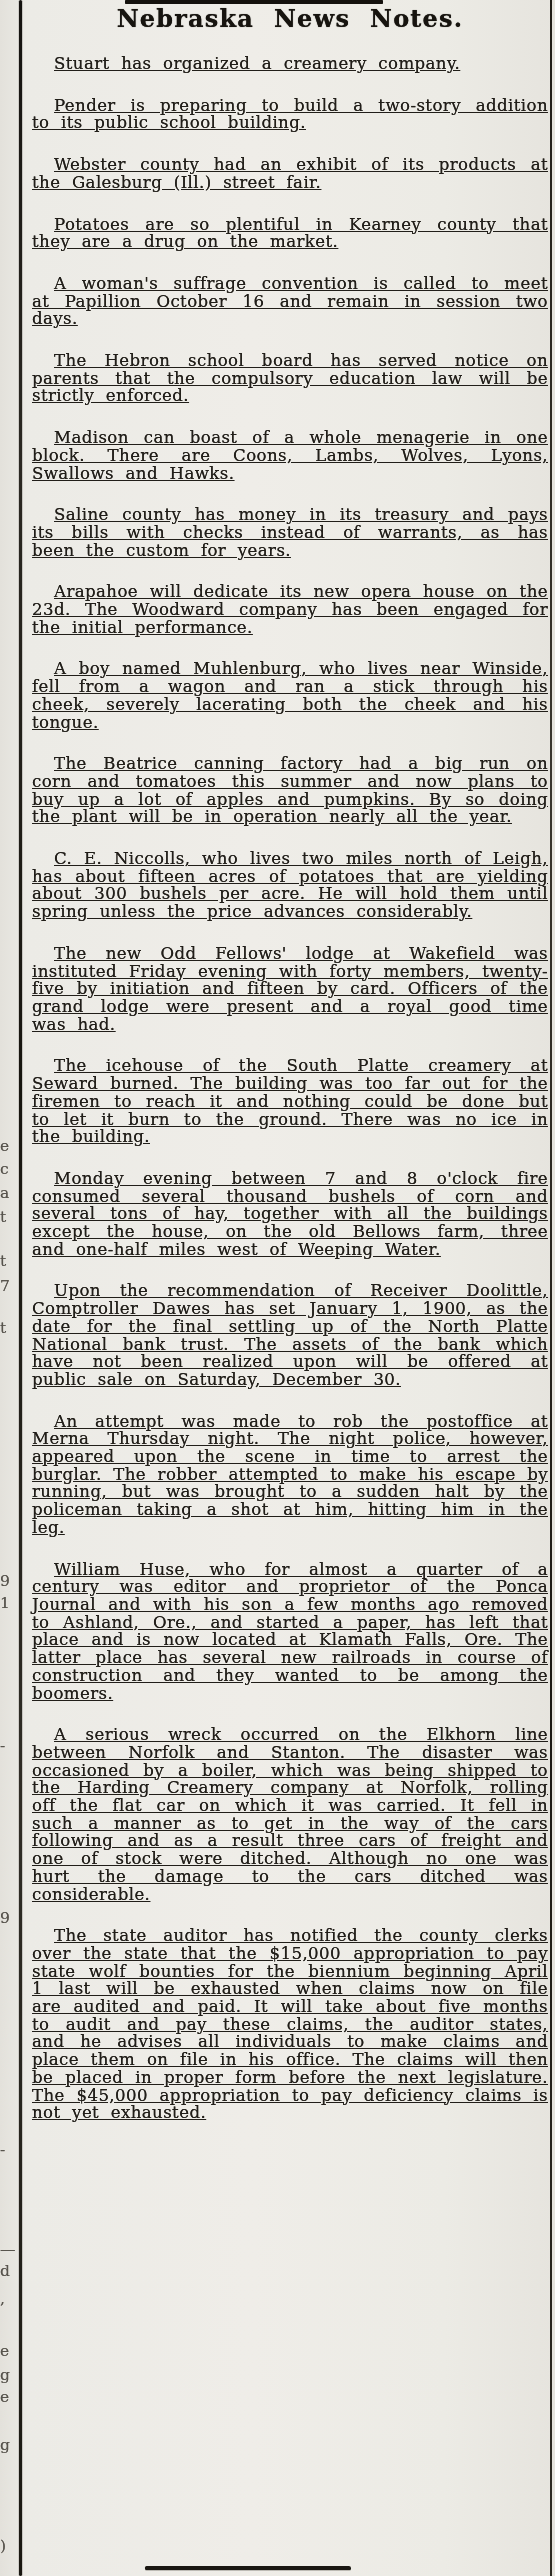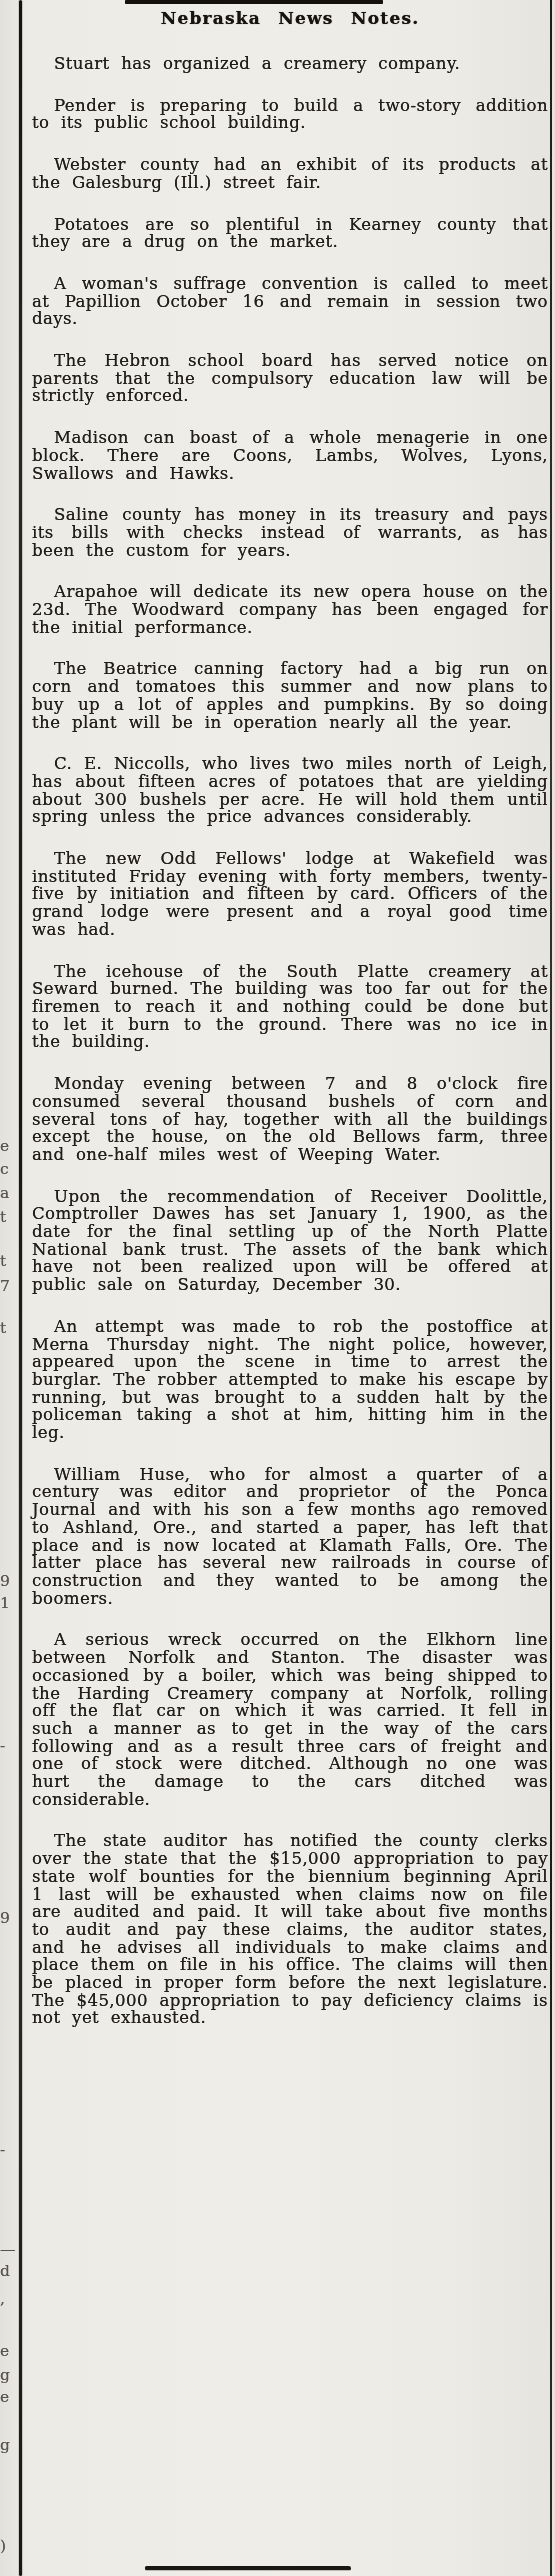--- a/index.html
+++ b/index.html
@@ -67,35 +67,36 @@
     top: 5.9px;
     width: 516px;
     color: #211e19;
     font-size: 16.6px;
     line-height: 17.7px;
     text-align: justify;
     letter-spacing: 0.4px;
     word-spacing: 5.9px;
   }
   .headline {
-    font-size: 17px;
+    font-size: 24px;
     line-height: 23.6px;
     font-weight: bold;
     text-align: center;
     margin: 1.5px 0 2.9px 0;
     letter-spacing: 1.2px;
     word-spacing: 10.3px;
     text-indent: 0;
     color: #17140f;
     text-shadow: 0 0 0.7px rgba(23, 20, 15, 0.95);
   }
   .column p {
     margin: 24px 0 0 0;
     text-indent: 22px;
     text-shadow: 0 0 0.6px rgba(28, 25, 20, 0.85);
+    text-decoration: underline;
   }
   
   .stray {
     position: absolute;
     left: 0px;
     width: 16px;
     overflow: hidden;
     color: #35312a;
     font-size: 15.5px;
     line-height: 16px;
@@ -139,20 +140,21 @@
     <h1 class="headline">Nebraska News Notes.</h1>
     <p>Stuart has organized a creamery company.</p>
     <p>Pender is preparing to build a two-story addition to its public school building.</p>
     <p>Webster county had an exhibit of its products at the Galesburg (Ill.) street fair.</p>
     <p>Potatoes are so plentiful in Kearney county that they are a drug on the market.</p>
     <p>A woman's suffrage convention is called to meet at Papillion October 16 and remain in session two days.</p>
     <p>The Hebron school board has served notice on parents that the compulsory education law will be strictly enforced.</p>
     <p>Madison can boast of a whole menagerie in one block. There are Coons, Lambs, Wolves, Lyons, Swallows and Hawks.</p>
     <p>Saline county has money in its treasury and pays its bills with checks instead of warrants, as has been the custom for years.</p>
     <p>Arapahoe will dedicate its new opera house on the 23d. The Woodward company has been engaged for the initial performance.</p>
+    <p>A boy named Muhlenburg, who lives near Winside, fell from a wagon and ran a stick through his cheek, severely lacerating both the cheek and his tongue.</p>
     <p>The Beatrice canning factory had a big run on corn and tomatoes this summer and now plans to buy up a lot of apples and pumpkins. By so doing the plant will be in operation nearly all the year.</p>
     <p>C. E. Niccolls, who lives two miles north of Leigh, has about fifteen acres of potatoes that are yielding about 300 bushels per acre. He will hold them until spring unless the price advances considerably.</p>
     <p>The new Odd Fellows' lodge at Wakefield was instituted Friday evening with forty members, twenty-five by initiation and fifteen by card. Officers of the grand lodge were present and a royal good time was had.</p>
     <p>The icehouse of the South Platte creamery at Seward burned. The building was too far out for the firemen to reach it and nothing could be done but to let it burn to the ground. There was no ice in the building.</p>
     <p>Monday evening between 7 and 8 o'clock fire consumed several thousand bushels of corn and several tons of hay, together with all the buildings except the house, on the old Bellows farm, three and one-half miles west of Weeping Water.</p>
     <p>Upon the recommendation of Receiver Doolittle, Comptroller Dawes has set January 1, 1900, as the date for the final settling up of the North Platte National bank trust. The assets of the bank which have not been realized upon will be offered at public sale on Saturday, December 30.</p>
     <p>An attempt was made to rob the postoffice at Merna Thursday night. The night police, however, appeared upon the scene in time to arrest the burglar. The robber attempted to make his escape by running, but was brought to a sudden halt by the policeman taking a shot at him, hitting him in the leg.</p>
     <p>William Huse, who for almost a quarter of a century was editor and proprietor of the Ponca Journal and with his son a few months ago removed to Ashland, Ore., and started a paper, has left that place and is now located at Klamath Falls, Ore. The latter place has several new railroads in course of construction and they wanted to be among the boomers.</p>
     <p>A serious wreck occurred on the Elkhorn line between Norfolk and Stanton. The disaster was occasioned by a boiler, which was being shipped to the Harding Creamery company at Norfolk, rolling off the flat car on which it was carried. It fell in such a manner as to get in the way of the cars following and as a result three cars of freight and one of stock were ditched. Although no one was hurt the damage to the cars ditched was considerable.</p>
     <p>The state auditor has notified the county clerks over the state that the $15,000 appropriation to pay state wolf bounties for the biennium beginning April 1 last will be exhausted when claims now on file are audited and paid. It will take about five months to audit and pay these claims, the auditor states, and he advises all individuals to make claims and place them on file in his office. The claims will then be placed in proper form before the next legislature. The $45,000 appropriation to pay deficiency claims is not yet exhausted.</p>

